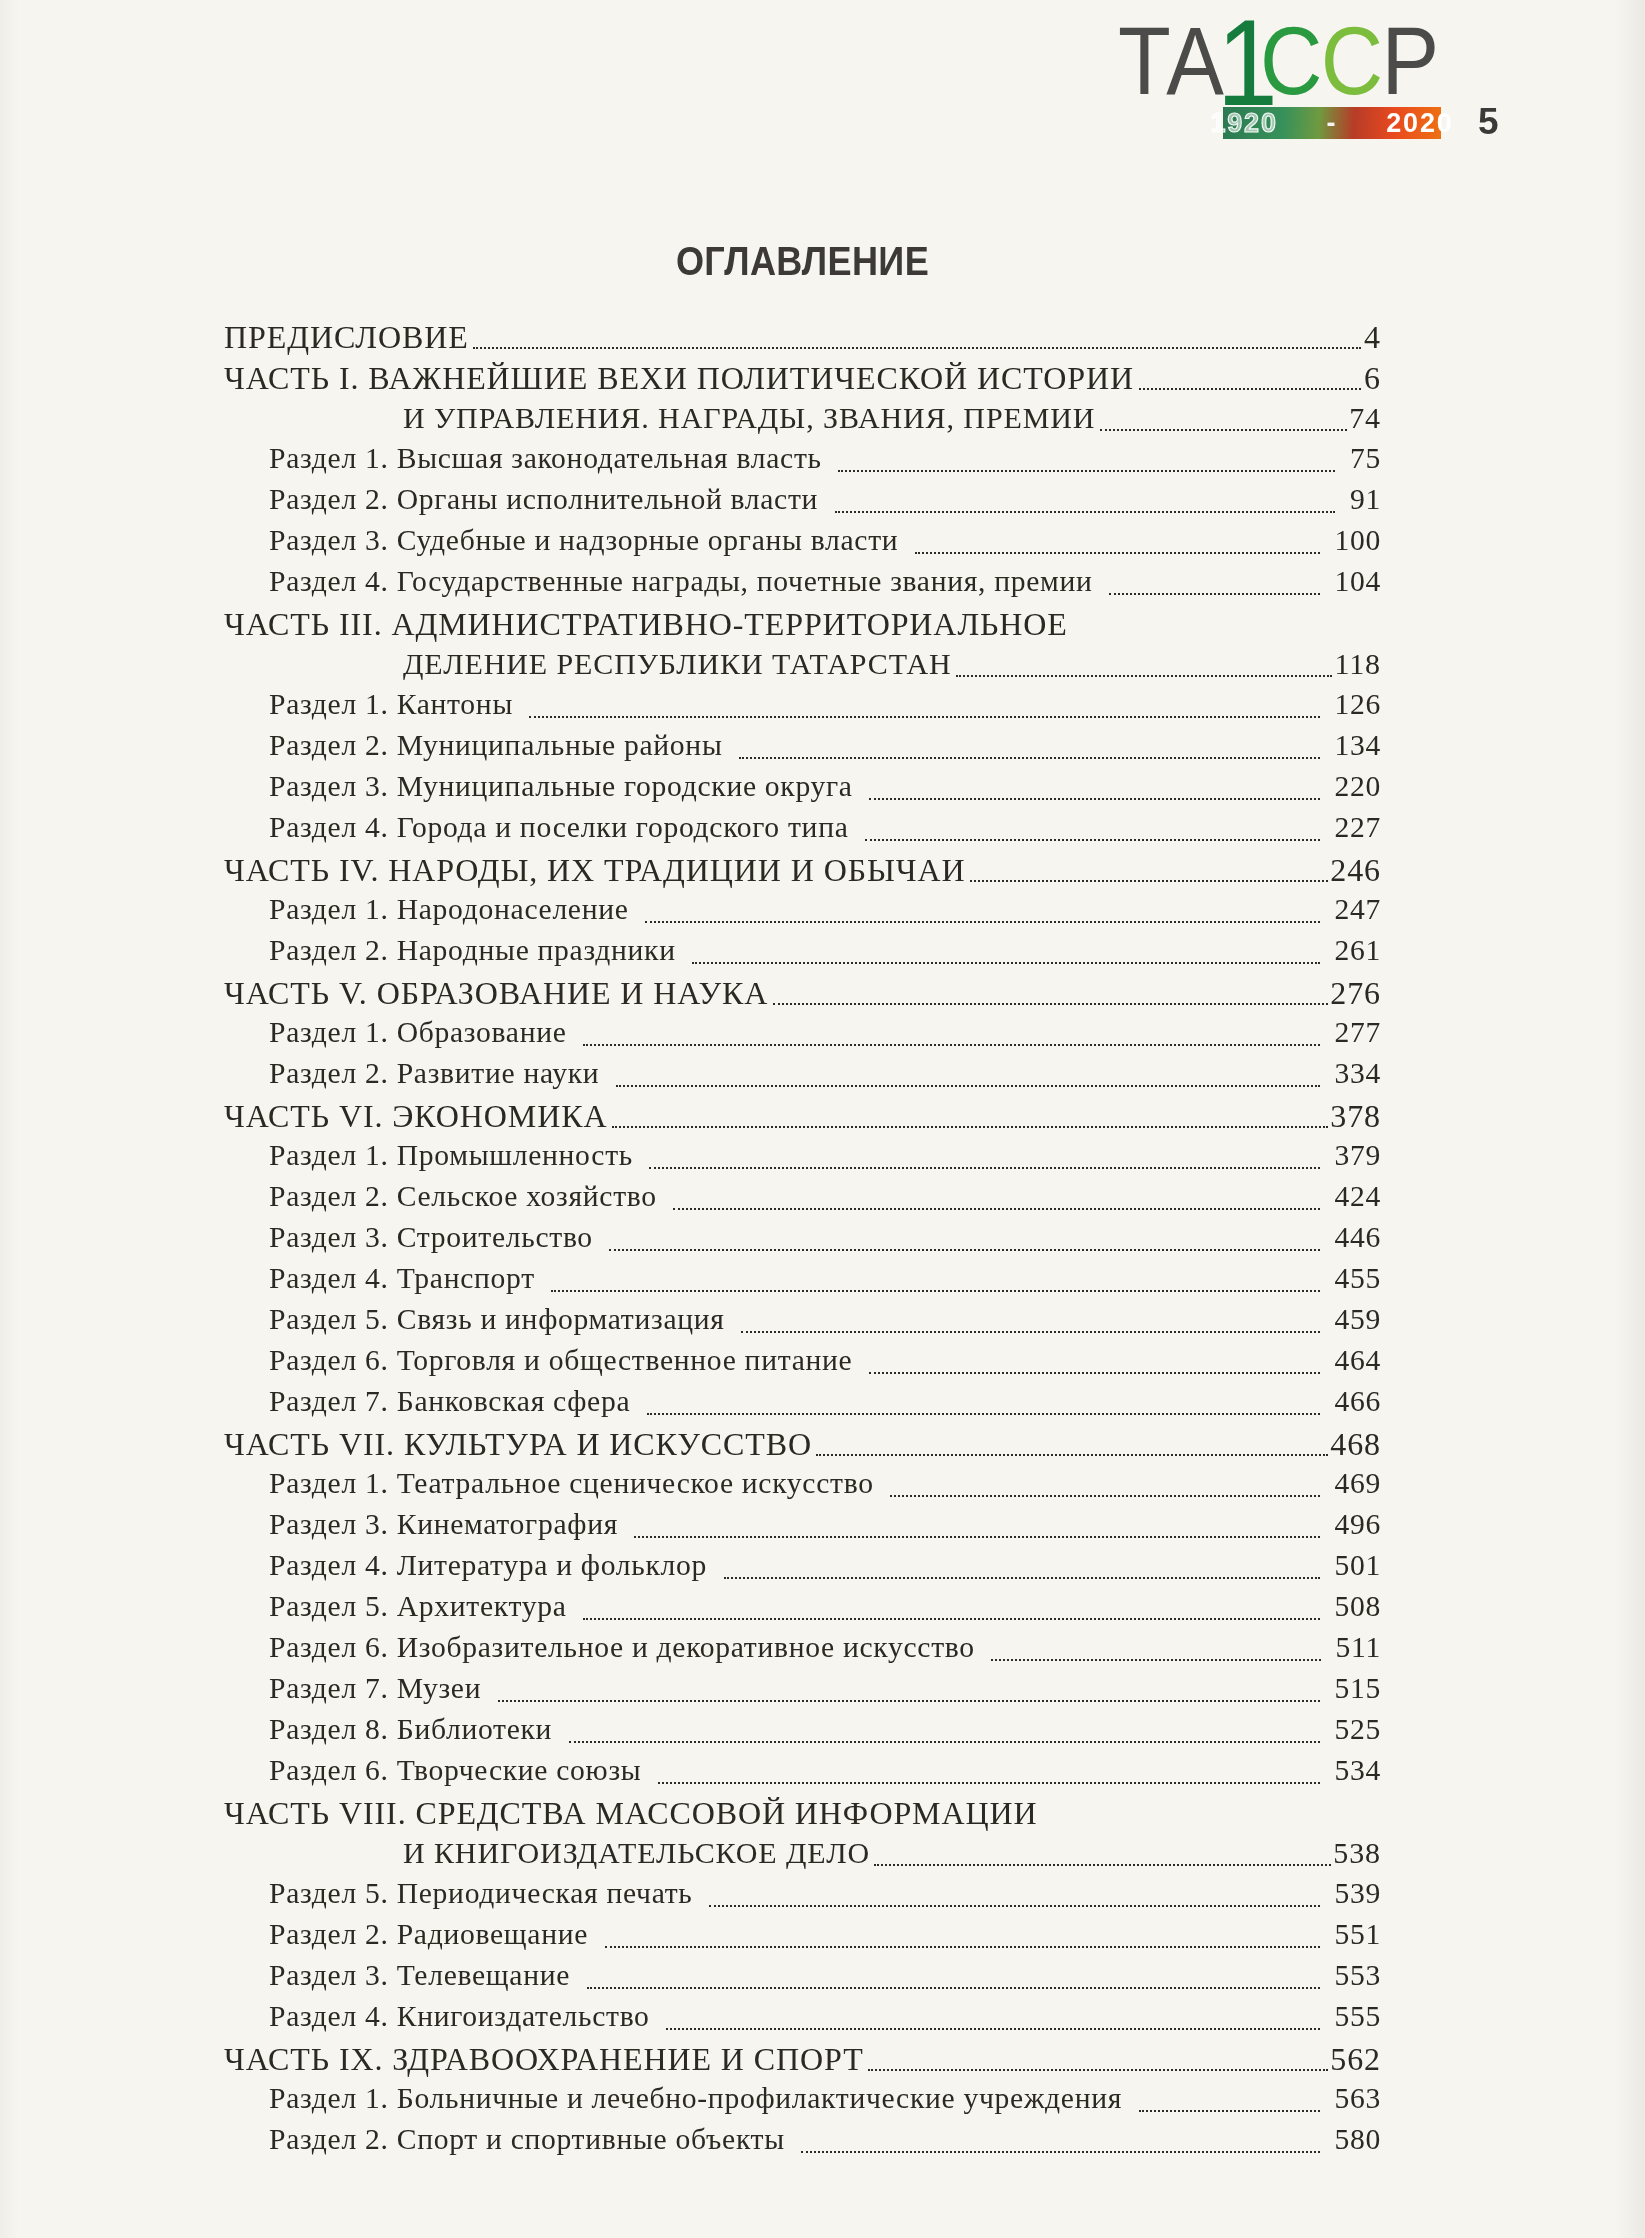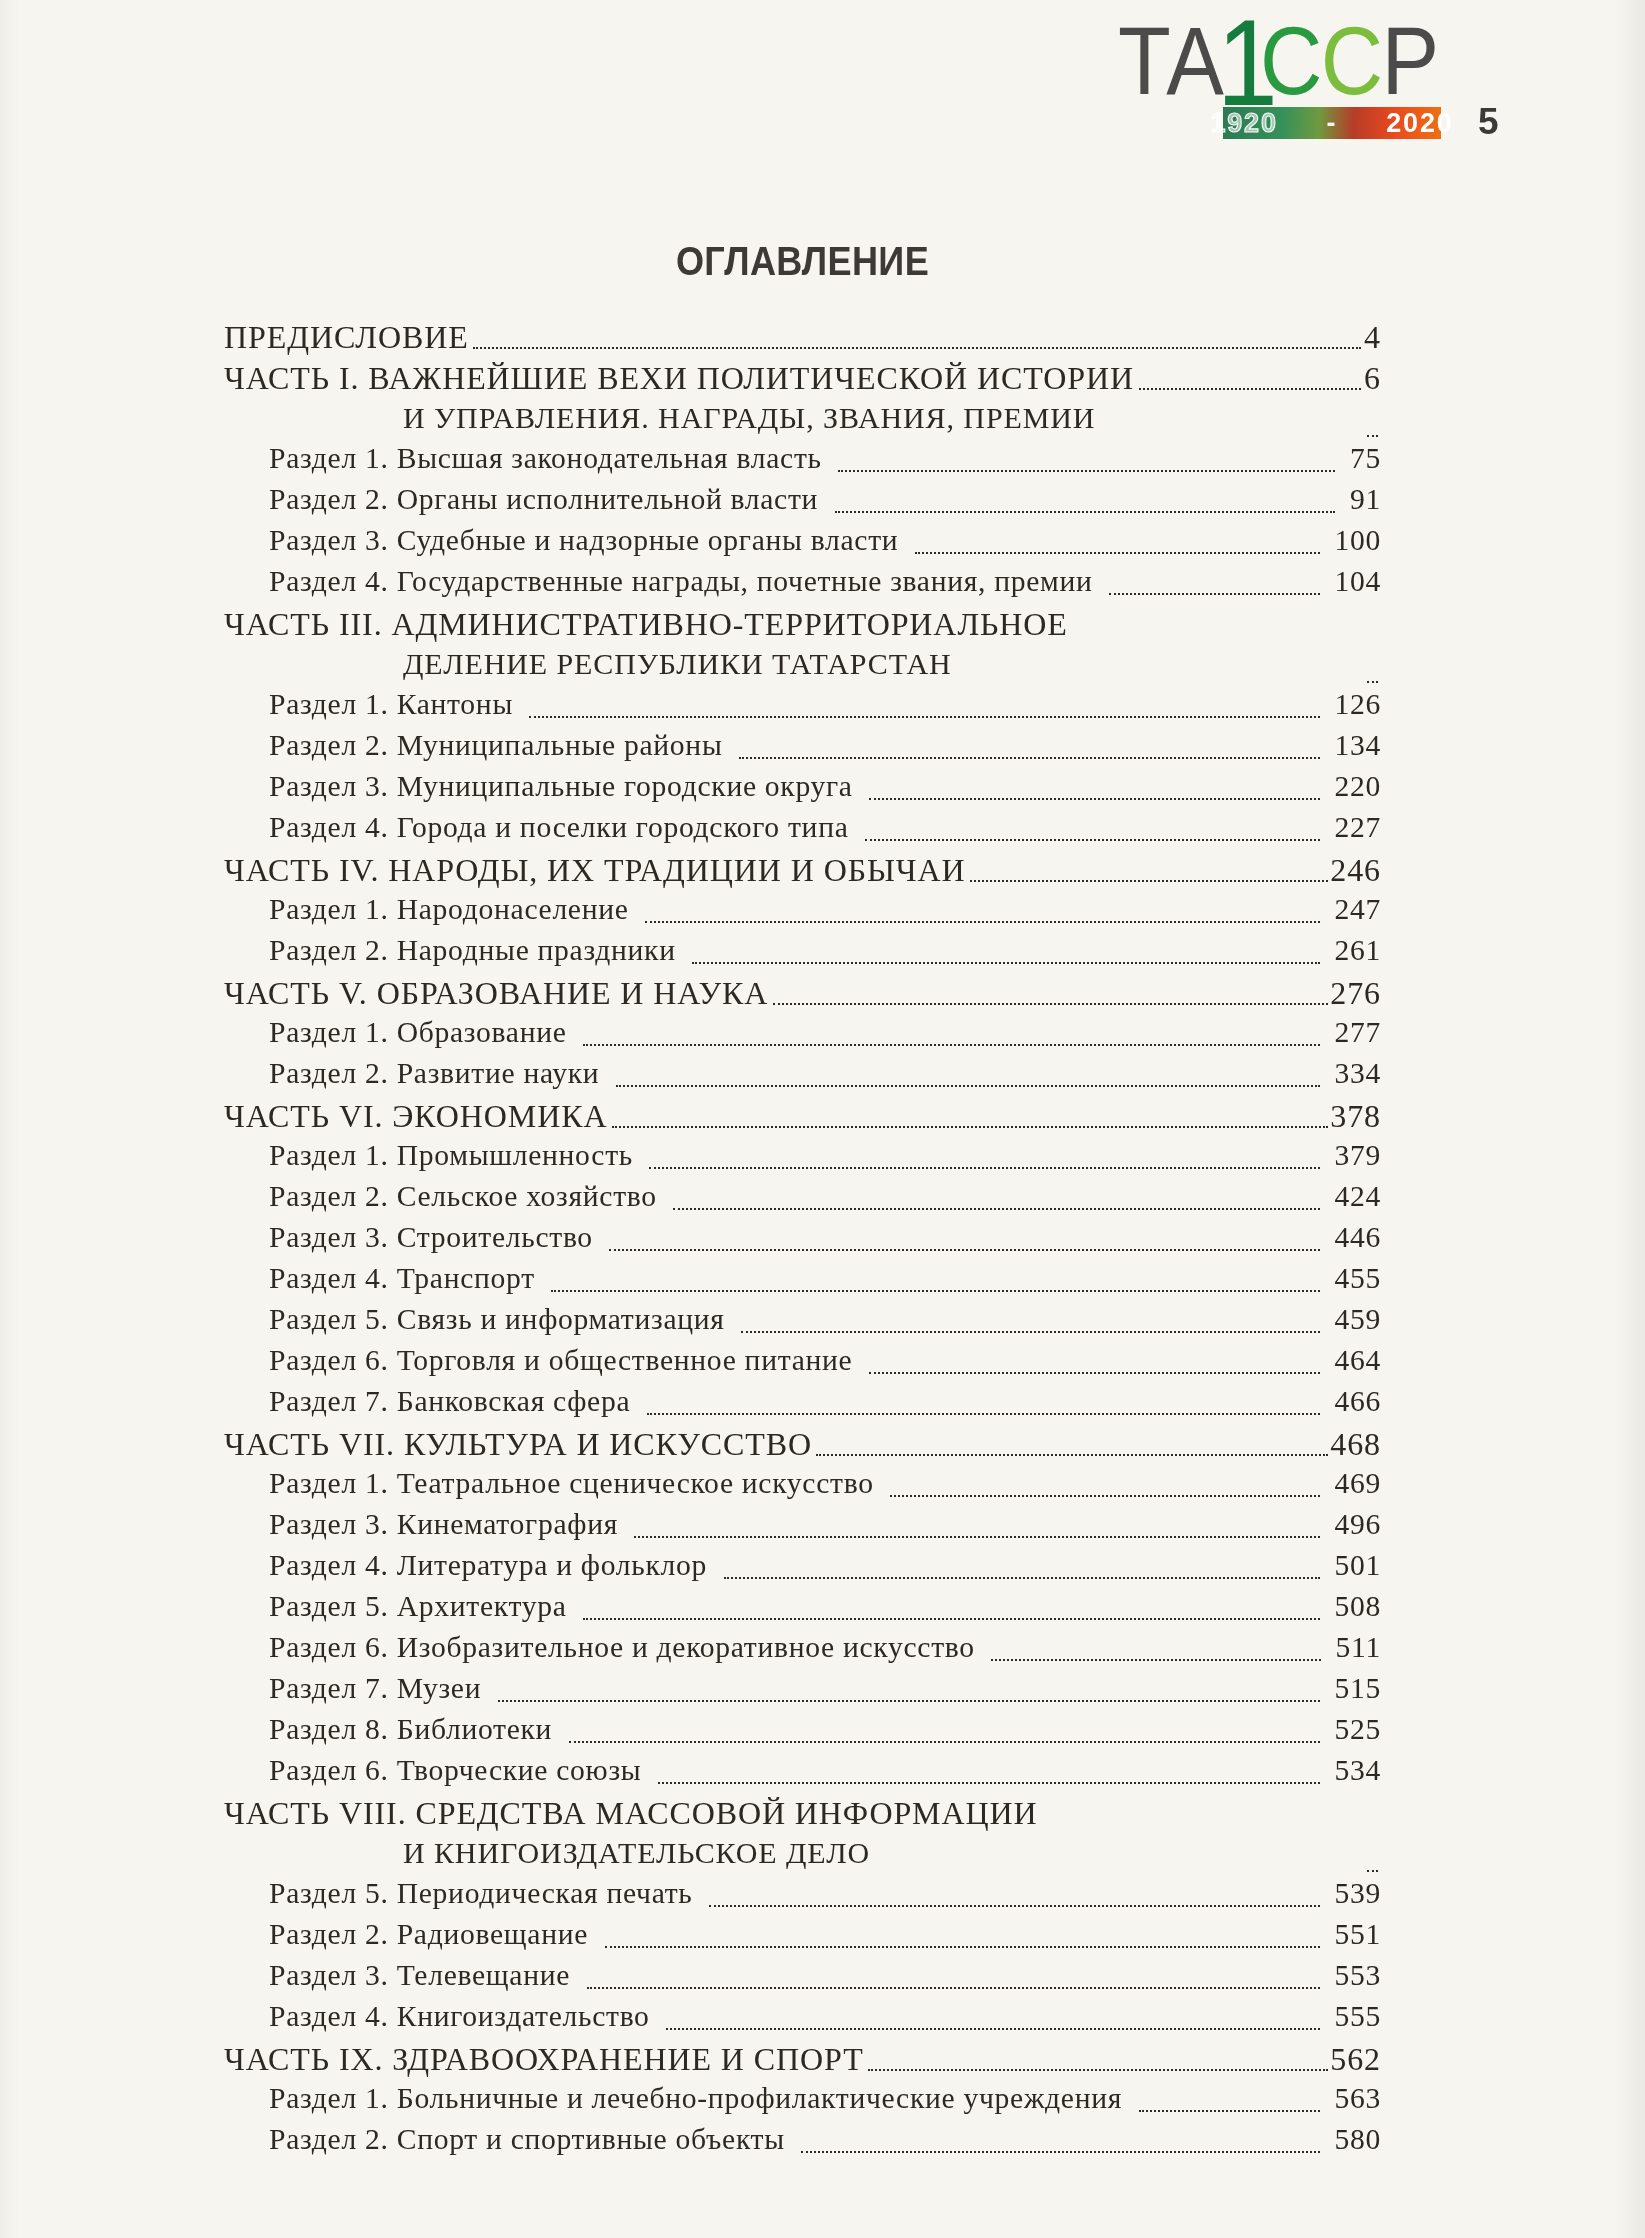--- a/index.html
+++ b/index.html
@@ -65,21 +65,21 @@
     transform:scaleX(0.88); transform-origin:center top;
   }
 
   
   .toc { position:absolute; left:224px; top:319px; width:1157px; }
   .row {
     display:flex; align-items:baseline;
     height:41px; white-space:nowrap; overflow:hidden;
   }
   .row.part    { font-size:32px; letter-spacing:0.9px; }
-  .row.wrap    { font-size:30px; letter-spacing:0.9px; padding-left:179px;flex-direction:column; }
+  .row.wrap    { font-size:30px; letter-spacing:0.9px; padding-left:179px; }
   .row.section { font-size:29.6px; letter-spacing:0.7px; padding-left:45px;gap:12px; }
   .row .t { flex:0 0 auto; }
   .row .leader {
     flex:1 1 auto; min-width:11.6px;
     border-bottom:2.7px dotted #2d2925;
     align-self:flex-end; margin:0 2.7px 10.7px 4.5px;
   }
   .row .p { flex:0 0 auto; }
 </style>
 </head>

